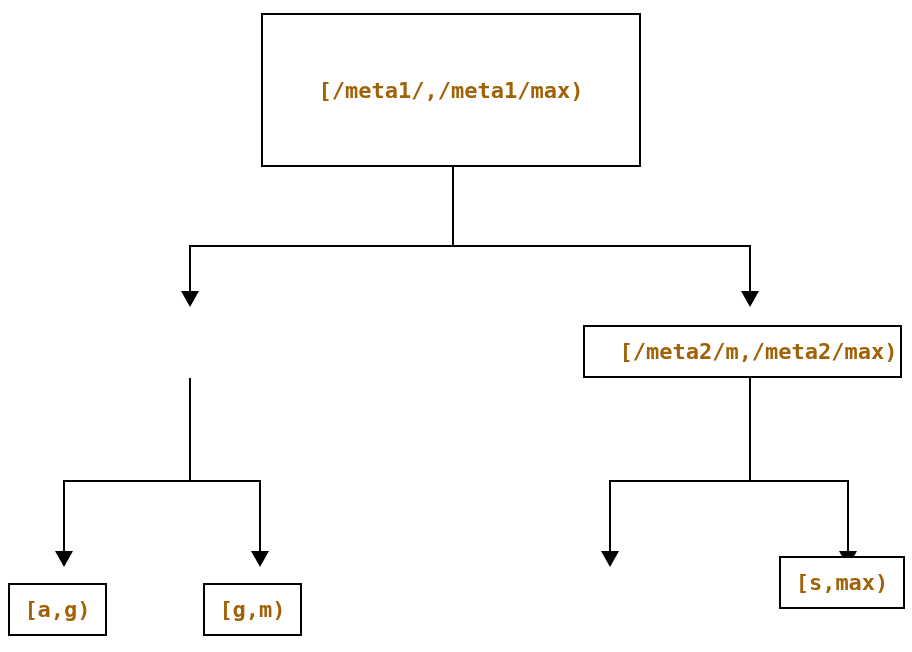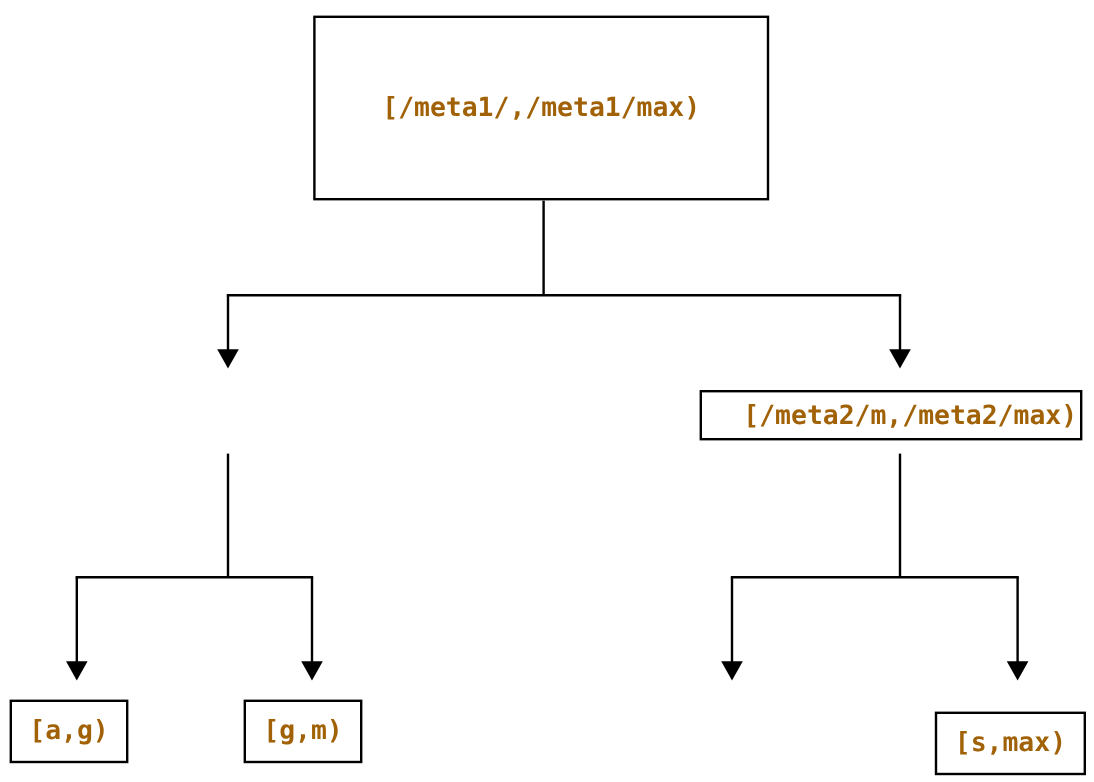--- a/index.html
+++ b/index.html
@@ -31,25 +31,25 @@
     align-items: center;
     justify-content: center;
     color: #a16207;
     font-size: 22px;
     font-weight: bold;
     white-space: nowrap;
     letter-spacing: 0;
   }
   .node-root      { left: 261px; top: 13px;  width: 380px; height: 154px; }
   .node-meta2-low { left: 23px;  top: 325px; width: 323px; height: 53px;  }
-  .node-meta2-high{ left: 583px; top: 325px; width: 319px; height: 42px; padding-left: 32px;  }
+  .node-meta2-high{ left: 583px; top: 325px; width: 319px; height: 53px; padding-left: 32px;  }
   .node-leaf-ag   { left: 8px;   top: 583px; width: 99px;  height: 53px;  }
   .node-leaf-gm   { left: 203px; top: 583px; width: 99px;  height: 53px;  }
   .node-leaf-ms   { left: 555px; top: 583px; width: 98px;  height: 53px;  }
-  .node-leaf-smax { left: 779px; top: 593px; width: 126px; height: 53px;  }
+  .node-leaf-smax { left: 779px; top: 556px; width: 126px; height: 53px;  }
 </style>
 </head>
 <body>
 
 <div class="canvas">
 
   <svg class="edges-svg" viewBox="0 0 912 652" xmlns="http://www.w3.org/2000/svg">
     <g stroke="#000000" stroke-width="2" fill="none">
       <line x1="453" y1="167" x2="453" y2="246"></line>
       <line x1="189" y1="246" x2="751" y2="246"></line>

